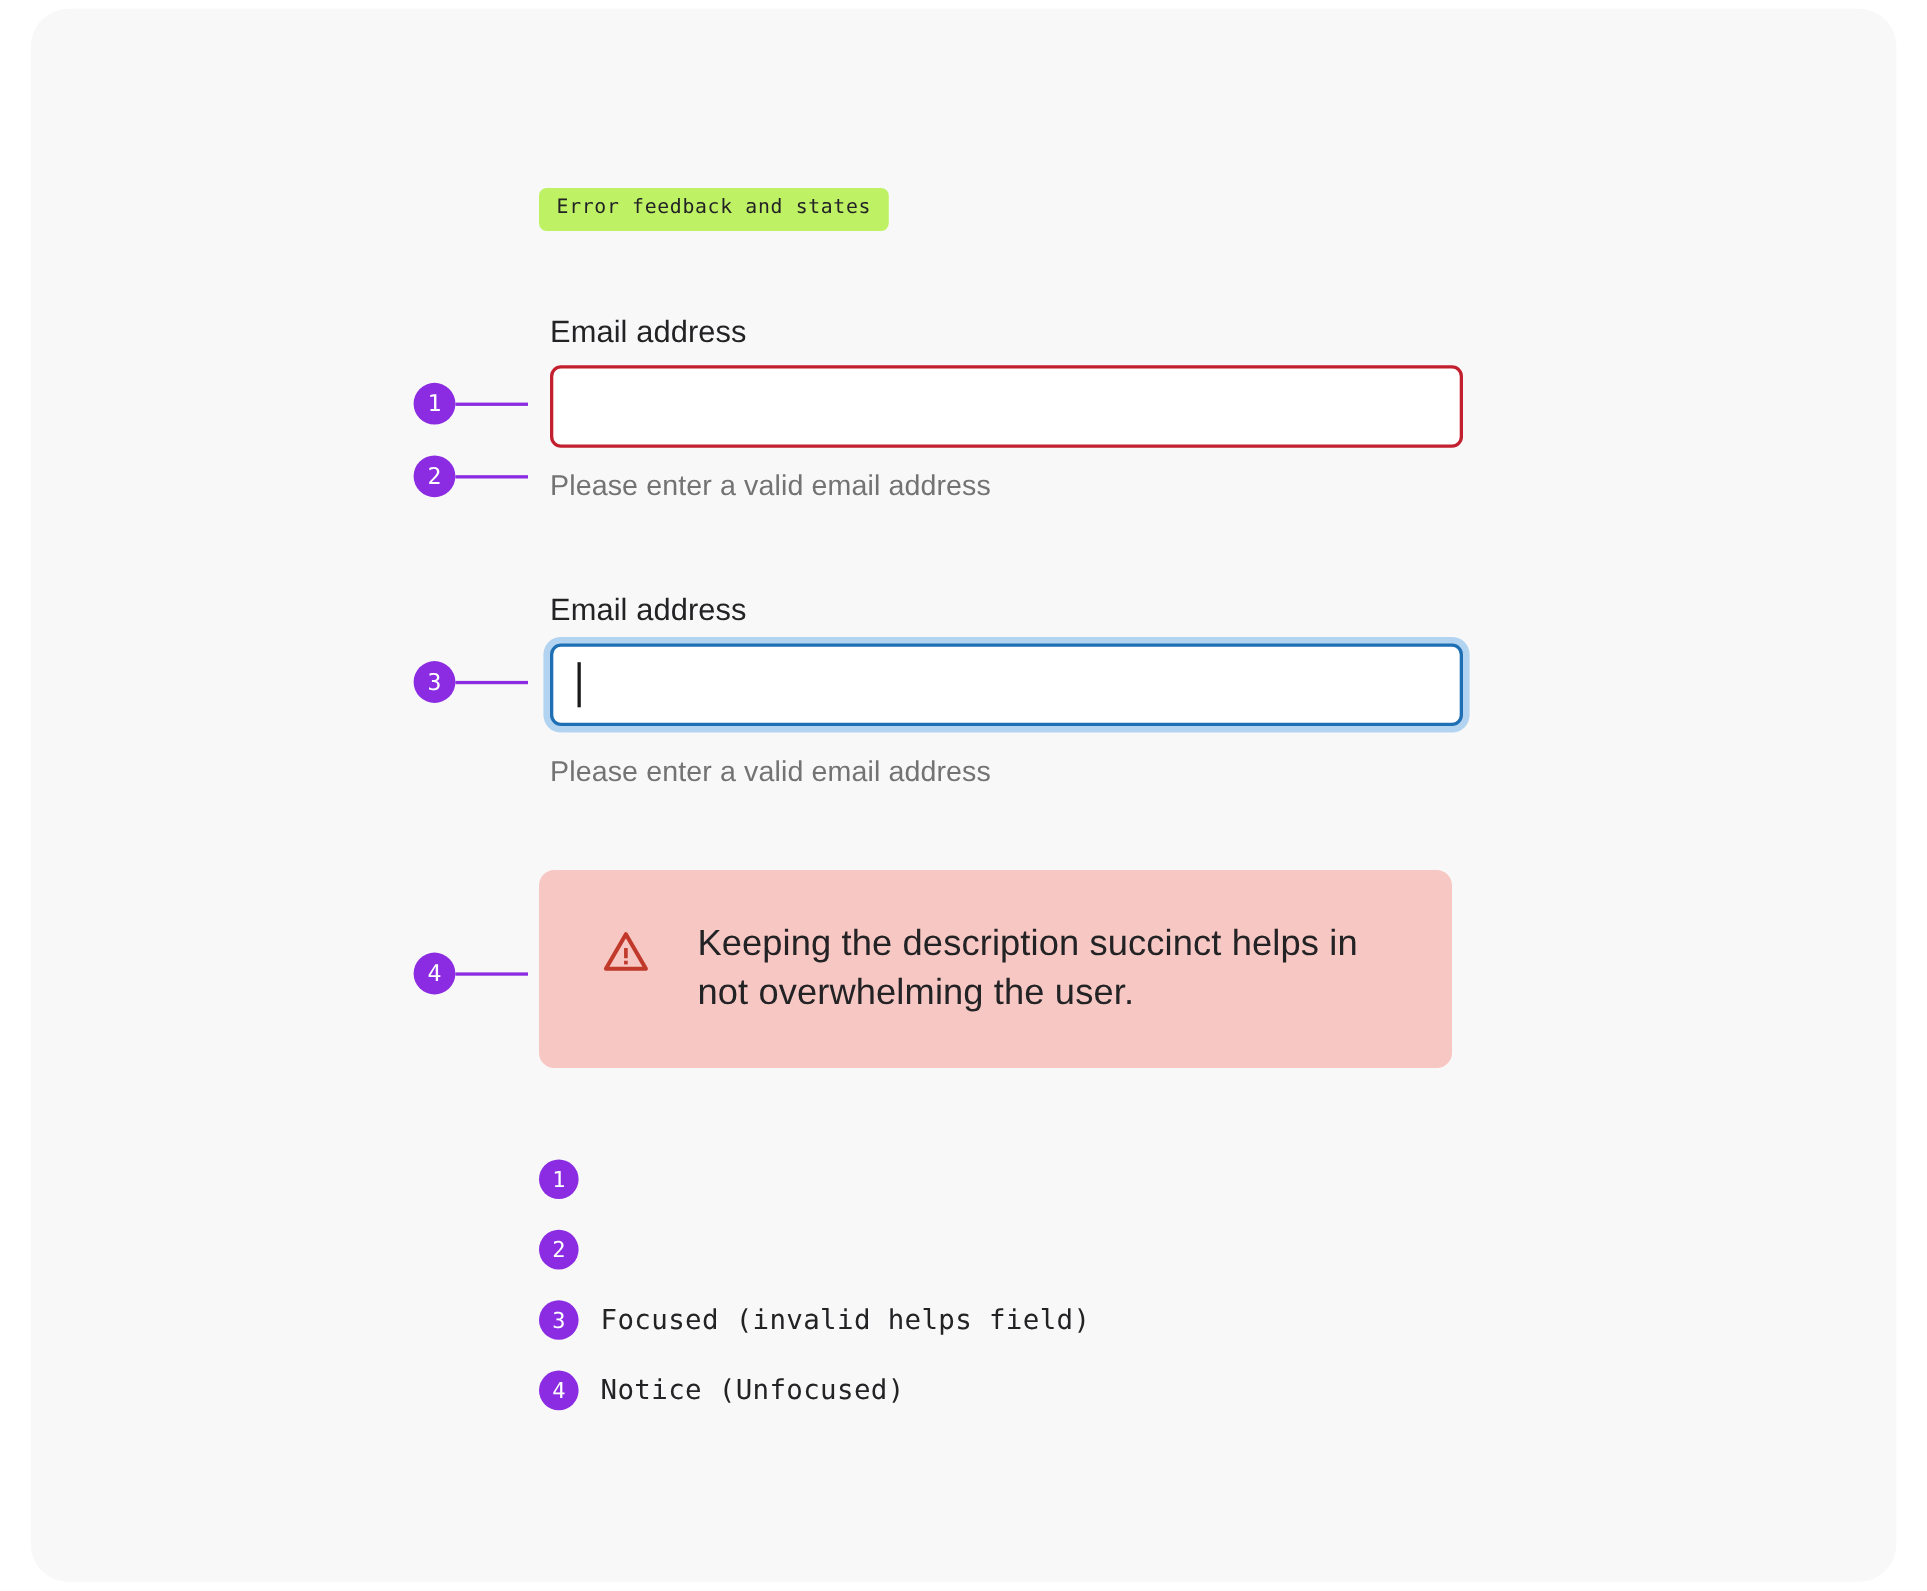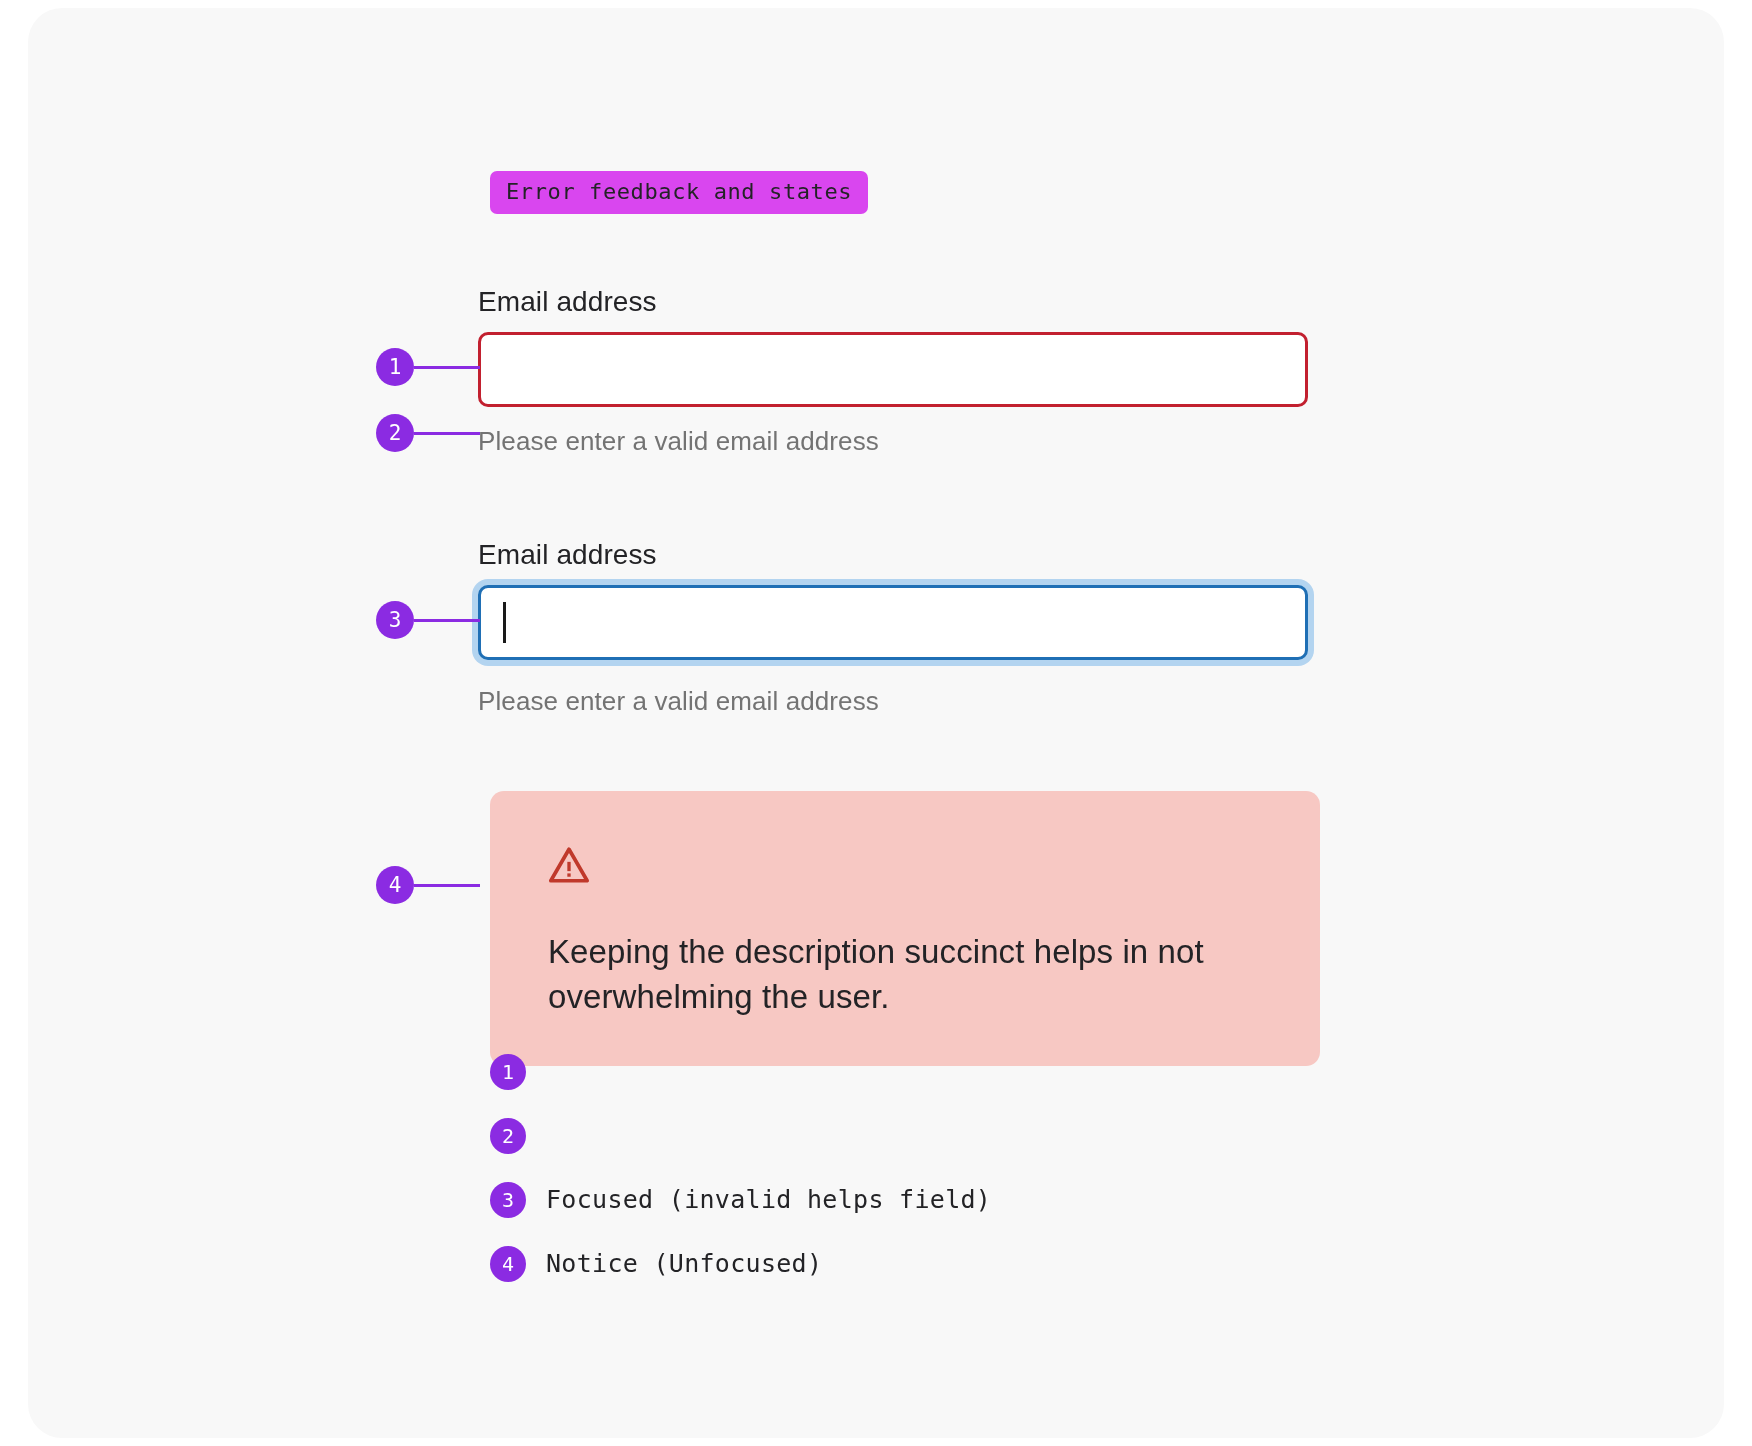--- a/index.html
+++ b/index.html
@@ -23,35 +23,35 @@
     background: #f8f8f8;
     border-radius: 34px;
     overflow: hidden;
   }
 
   
   .section-badge {
     position: absolute;
     left: 462px;
     top: 163px;
-    background: #d946ef;
-    color: #232326;
-    font-family: "DejaVu Sans Mono", "Liberation Mono", monospace;
-    font-size: 22px;
+    background: #bef264;
+    color: #232326;
+    font-family: "DejaVu Sans Mono", "Liberation Mono", monospace;
+    font-size: 18px;
     letter-spacing: 0.6px;
     padding: 8px 16px 10px 16px;
     border-radius: 7px;
     white-space: nowrap;
     line-height: 1.15;
   }
 
   
   .field-group {
     position: absolute;
-    left: 450px;
+    left: 472px;
     width: 830px;
   }
   .field-group.g1 { top: 277px; }
   .field-group.g2 { top: 530px; }
 
   .field-label {
     font-size: 28px;
     color: #232326;
     line-height: 1.2;
     margin-bottom: 13px;
@@ -105,21 +105,20 @@
     left: 462px;
     top: 783px;
     width: 830px;
     box-sizing: border-box;
     background: #f7c8c3;
     border-radius: 14px;
     padding: 44px 40px 46px 58px;
     display: flex;
     align-items: flex-start;
     gap: 44px;
-    flex-direction: column;
   }
   .notice-icon {
     flex: 0 0 auto;
     width: 42px;
     height: 42px;
     margin-top: 9px;
   }
   .notice-text {
     font-size: 33px;
     line-height: 1.36;

